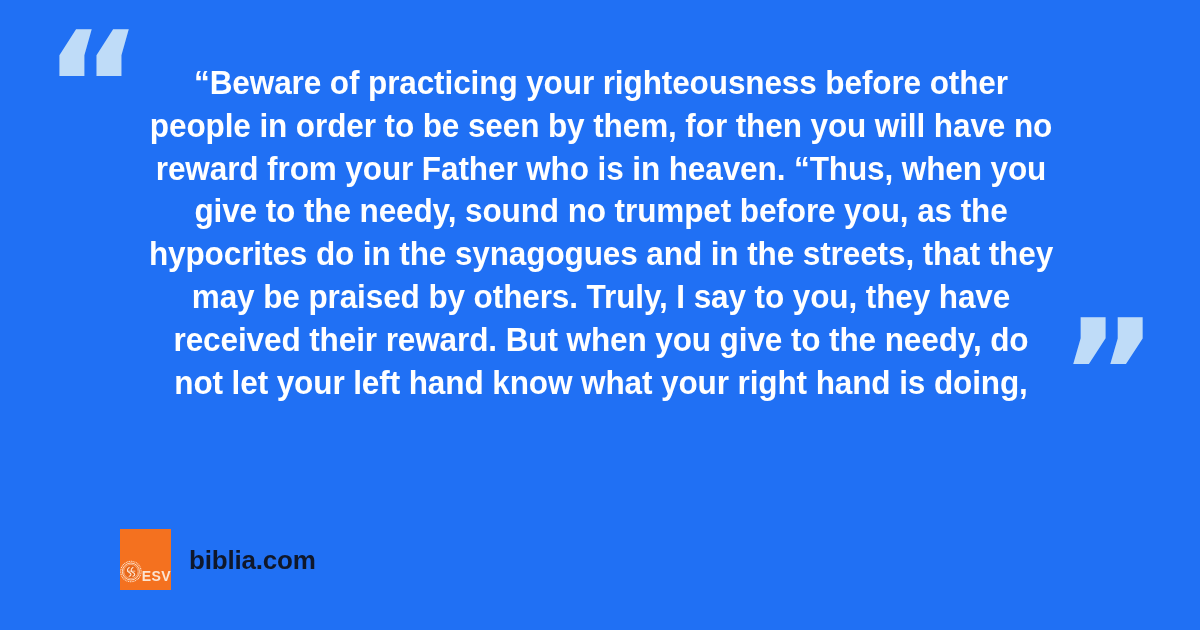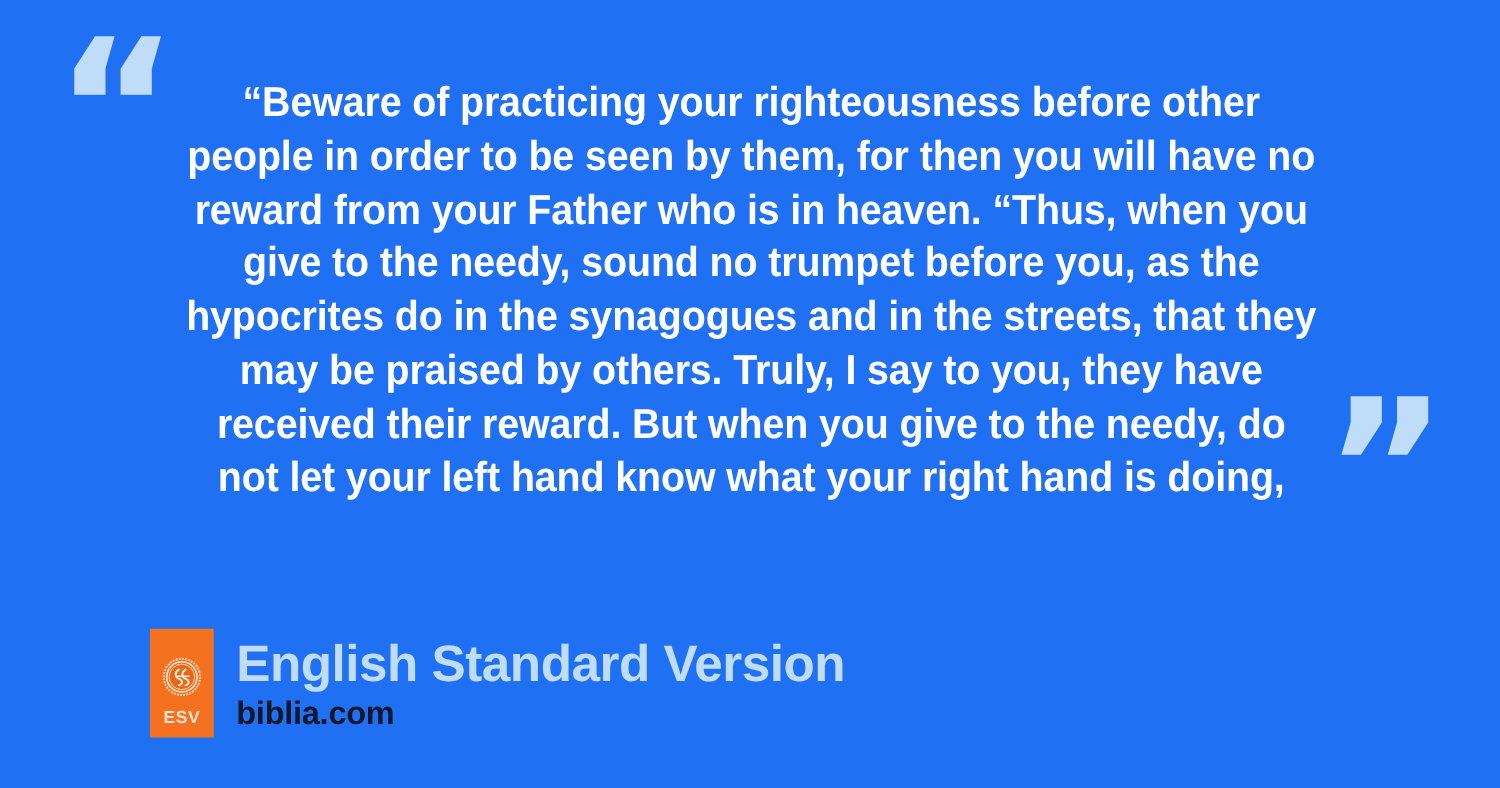--- a/index.html
+++ b/index.html
@@ -69,25 +69,24 @@
     left: 120px;
     bottom: 40px;
     display: flex;
     align-items: center;
     gap: 18px;
   }
 
   #logo-badge {
     position: relative;
     width: 51px;
-    height: 87px;
+    height: 61px;
     background: #f4711f;
     flex: 0 0 auto;
     display: flex;
-    flex-direction: column;
     align-items: center;
     justify-content: flex-start;
     padding-top: 23px;
     box-sizing: border-box;
   }
   #logo-seal {
     width: 31px;
     height: 31px;
     display: block;
   }
@@ -155,19 +154,18 @@
           <circle cx="32" cy="32" r="21" fill="none" stroke="#fce9d8" stroke-width="1.4"></circle>
           <path d="M27 20 C20 24, 20 32, 27 35 C34 38, 34 44, 27 46" fill="none" stroke="#fce9d8" stroke-width="3.2" stroke-linecap="round"></path>
           <path d="M38 20 C31 24, 31 32, 38 35 C45 38, 45 44, 38 46" fill="none" stroke="#fce9d8" stroke-width="3.2" stroke-linecap="round"></path>
           <path d="M22 31 L44 31" stroke="#fce9d8" stroke-width="2.2" stroke-linecap="round"></path>
         </g>
       </svg>
       <div id="logo-esv-text">ESV</div>
     </div>
 
     <div id="footer-text">
-      <div id="version-name">English Standard Version</div>
       <div id="site-url">biblia.com</div>
     </div>
 
   </div>
 
 </div>
 
 </body></html>

